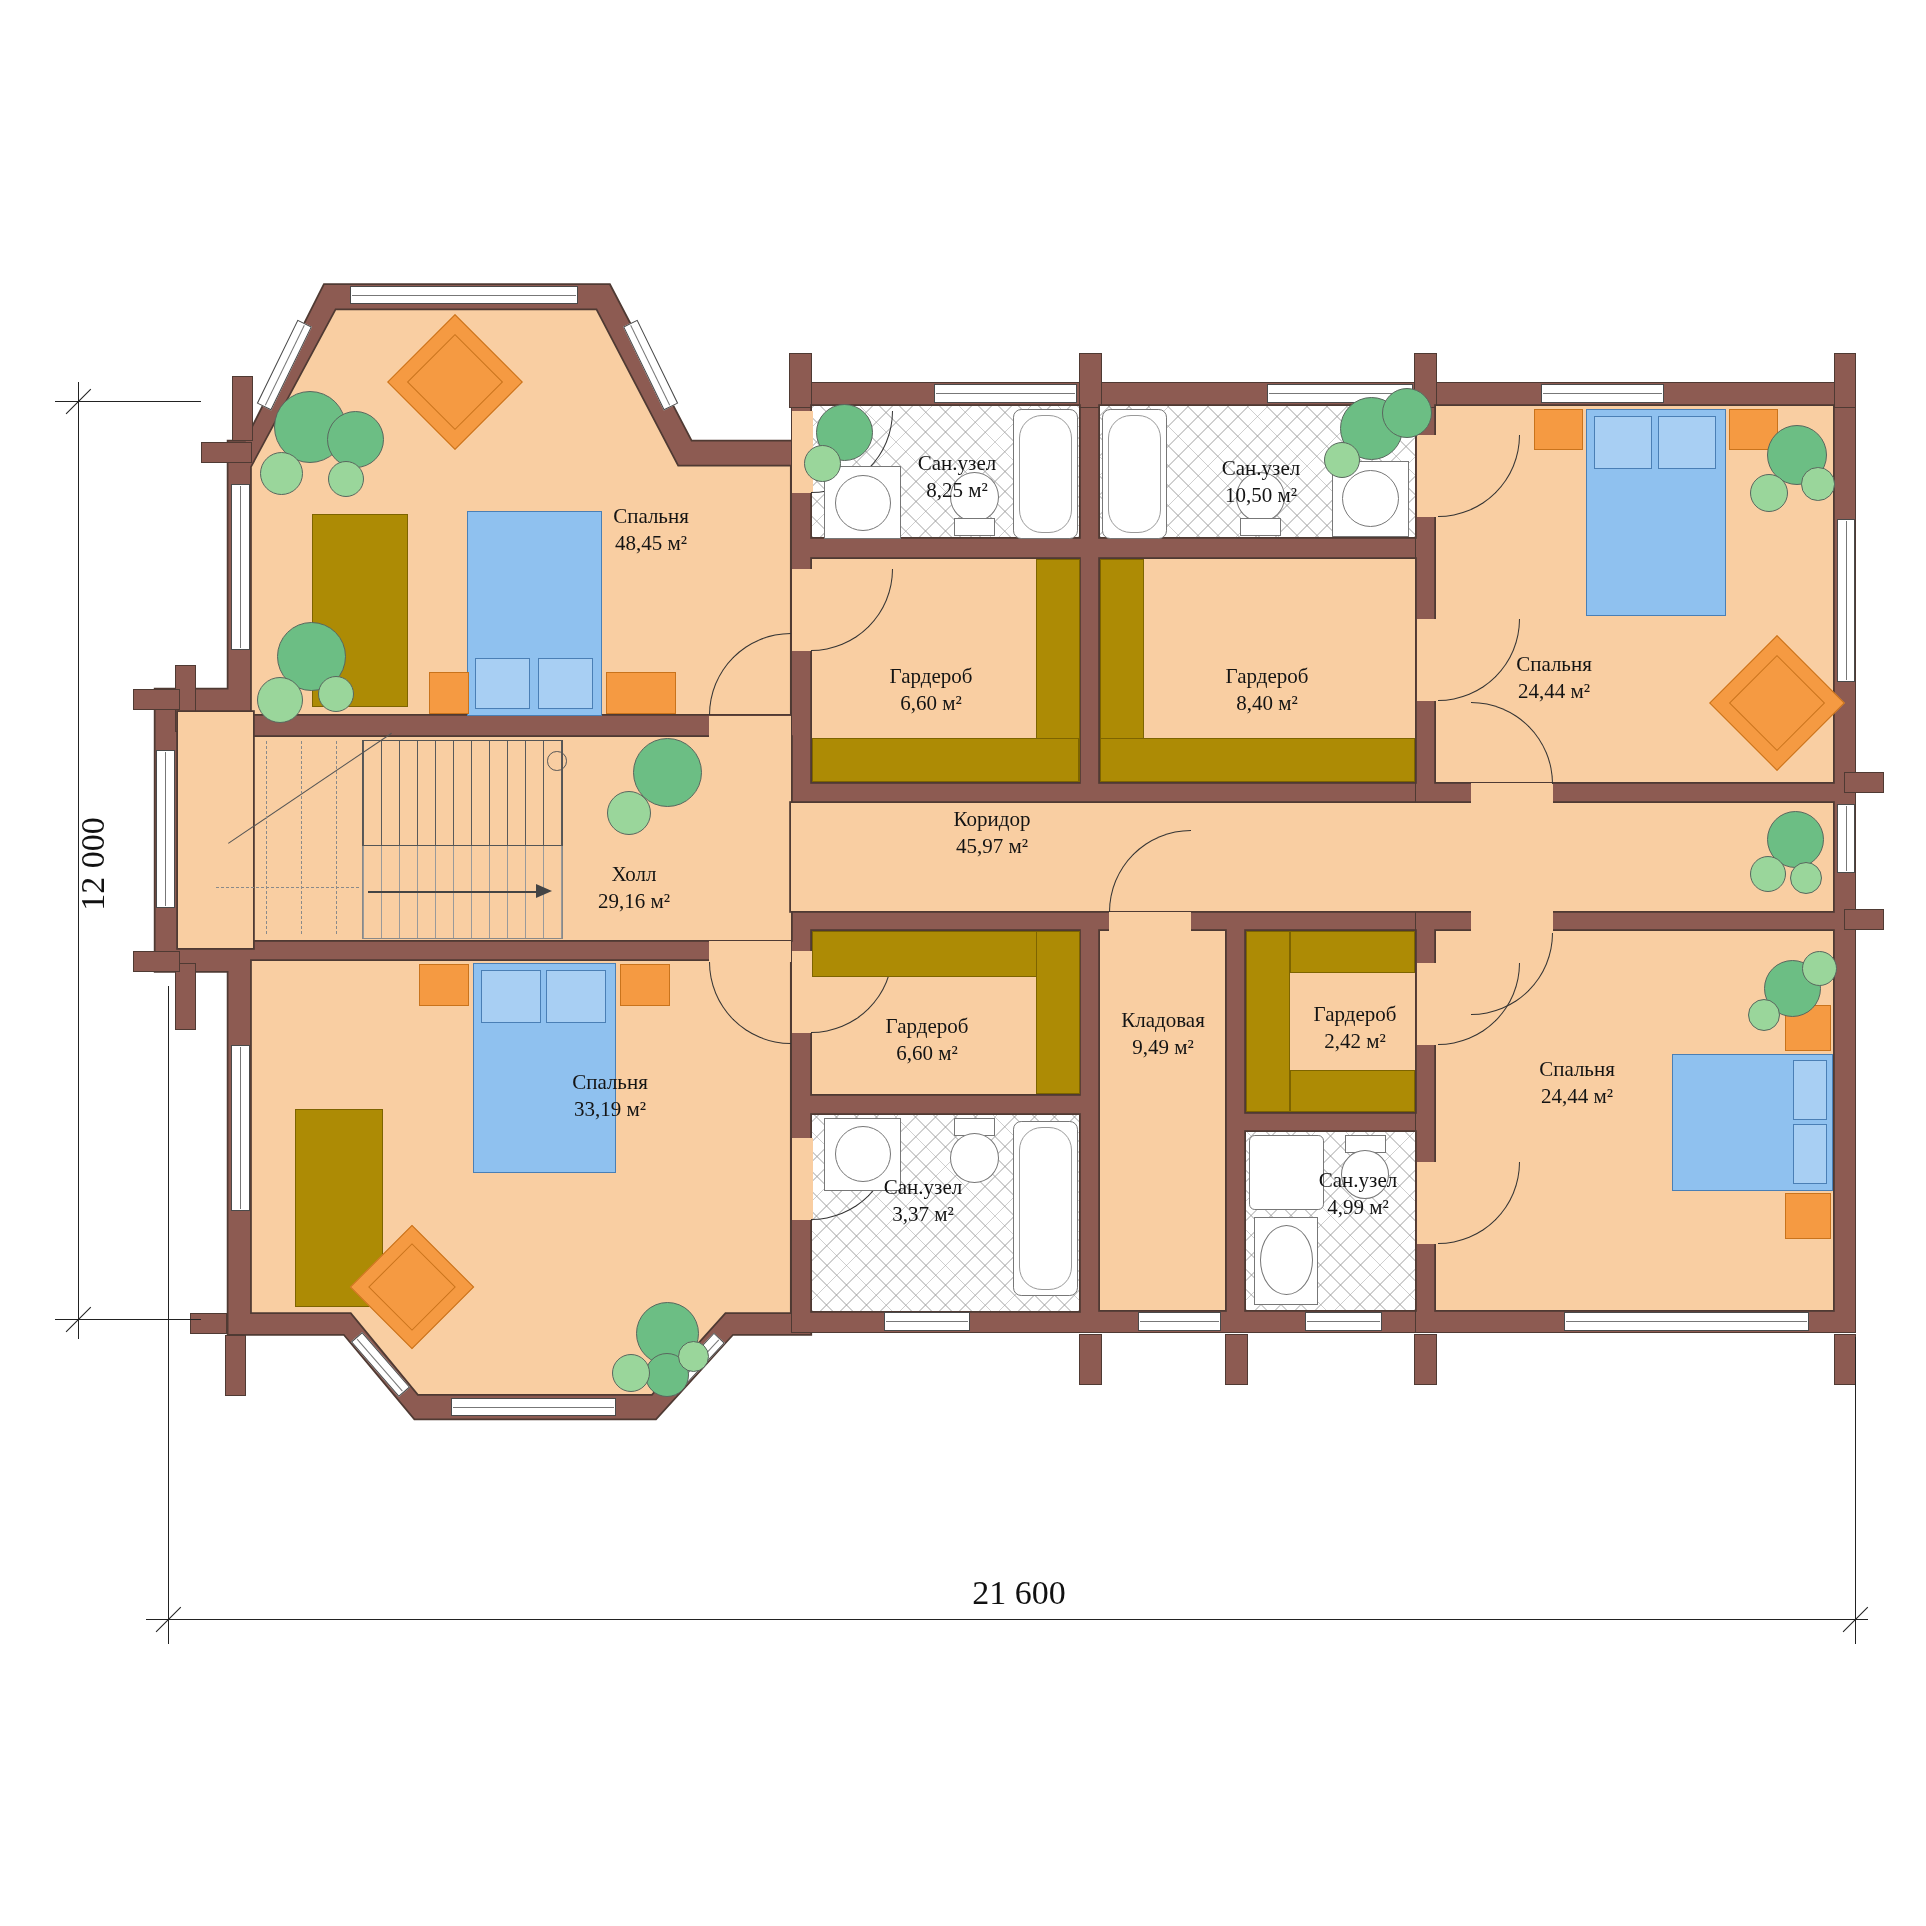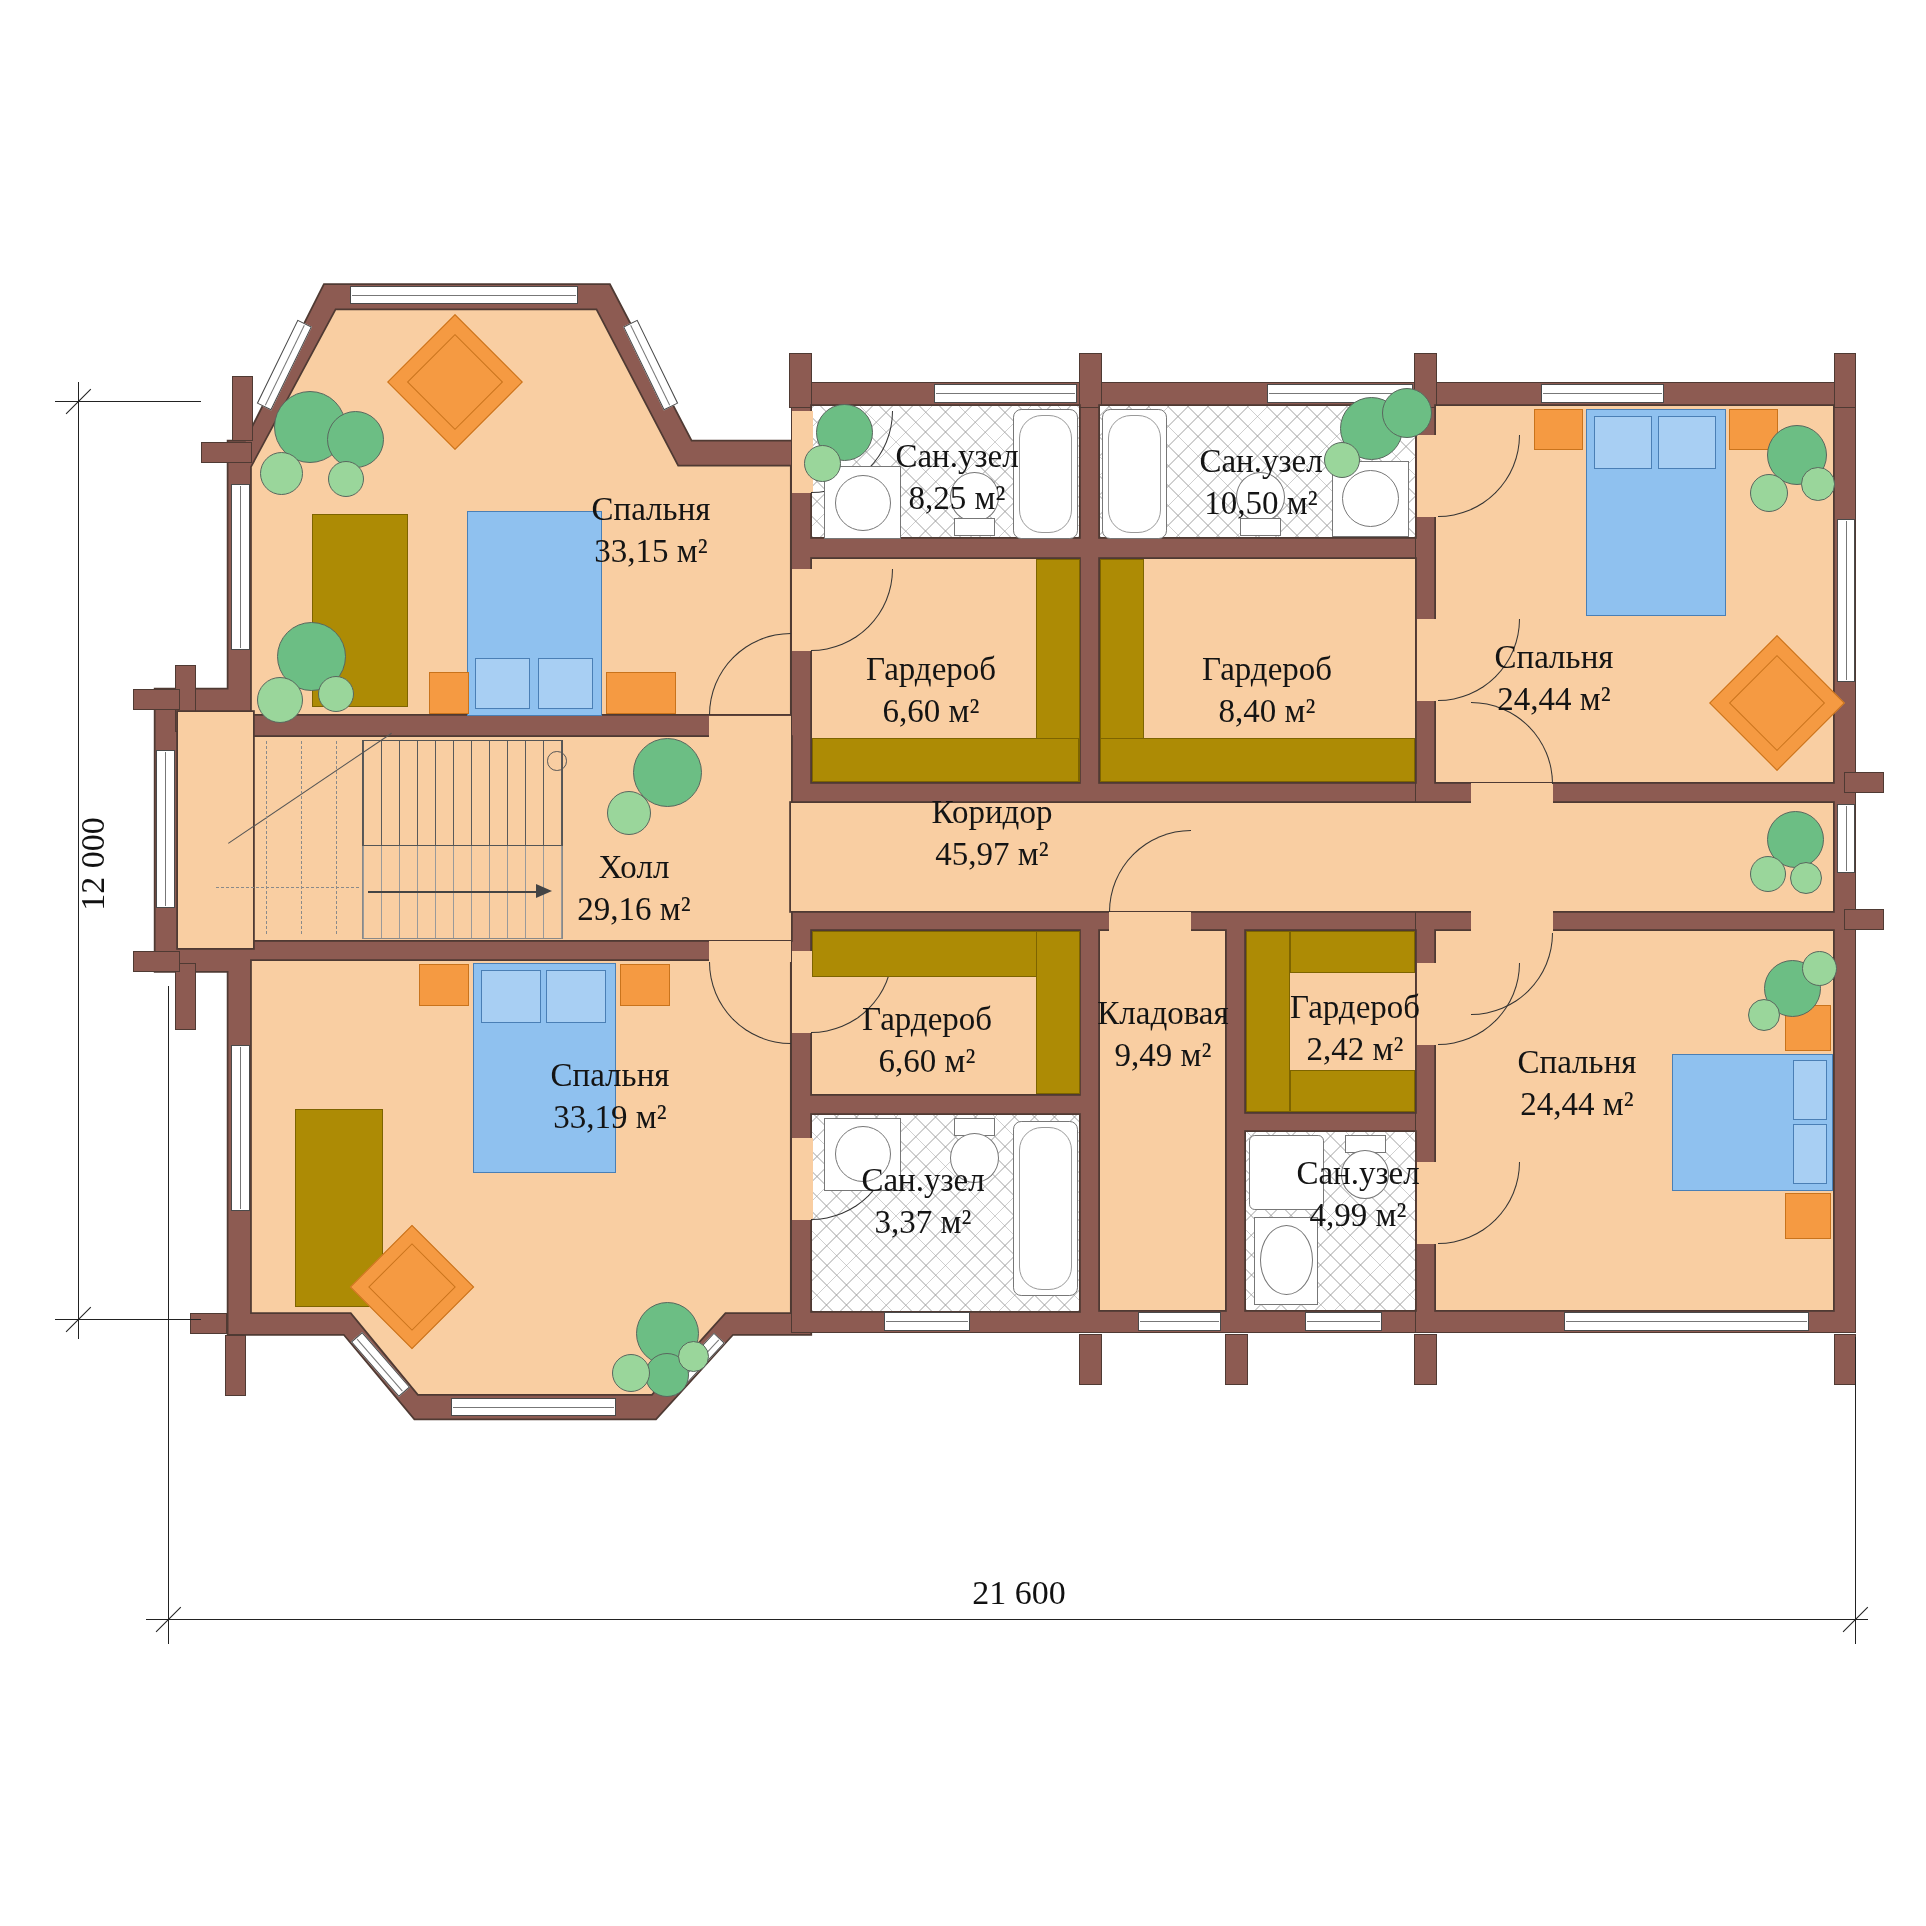--- a/index.html
+++ b/index.html
@@ -28,21 +28,21 @@
   .chair>div{position:absolute;left:14%;top:14%;right:14%;bottom:14%;border:1.2px solid #c9731c;}
   .bed{position:absolute;background:#8FC1EF;border:1.8px solid #4A7FB5;box-sizing:border-box;}
   .pillow{position:absolute;background:#A8CFF3;border:1.2px solid #4A7FB5;box-sizing:border-box;}
   .fixt{position:absolute;background:#fff;border:1.2px solid #777;box-sizing:border-box;}
   .round{border-radius:50%;}
   .tub{border-radius:8.2px;}
   .tub>div{position:absolute;left:5.3px;top:5.3px;right:5.3px;bottom:5.3px;border:1.2px solid #999;border-radius:23px;}
   .tree{position:absolute;background:#6CBE84;border:1.8px solid #59675e;border-radius:50%;}
   .tree-s{position:absolute;background:#9AD69B;border:1.8px solid #59675e;border-radius:50%;}
   .room-label{position:absolute;transform:translate(-50%,-50%);text-align:center;color:#141414;
-              font-size:33px;line-height:1.28;white-space:nowrap;}
+              font-size:21px;line-height:1.28;white-space:nowrap;}
   .dim{position:absolute;background:#222;}
   .dimtext{position:absolute;color:#111;font-size:34px;white-space:nowrap;}
   .dash-v{position:absolute;border-left:1.2px dashed #8a8a8a;}
   .dash-h{position:absolute;border-top:1.2px dashed #8a8a8a;}
   .stairs-up{position:absolute;border:1.2px solid #555;box-sizing:border-box;
      background:repeating-linear-gradient(90deg,#5a5a5a 0 1.2px,transparent 1.2px 18px);}
   .stairs-dn{position:absolute;border:1.2px solid #888;border-top:none;box-sizing:border-box;
      background:repeating-linear-gradient(90deg,#9a9a9a 0 1.2px,transparent 1.2px 18px);}
 </style>
 </head>
@@ -270,21 +270,21 @@
     <div class="dash-v" style="left:301px;top:741px;height:193px;"></div>
     <div class="dash-v" style="left:336px;top:741px;height:193px;"></div>
     <div class="dash-h" style="left:216px;top:887px;width:143px;"></div>
     <div class="abs" style="left:368px;top:891px;width:169px;height:1.8px;background:#444;"></div>
     <div class="abs" style="left:536px;top:884px;width:0;height:0;border-left:16.3px solid #444;border-top:7.6px solid transparent;border-bottom:7.6px solid transparent;"></div>
     <div class="abs" style="left:547px;top:751px;width:17.5px;height:17.5px;border:1.2px solid #555;border-radius:50%;"></div>
   </div>
 
   <div class="room-label" style="left:651px;top:530px;">
     <div>Спальня</div>
-      <div>33,15 м²</div>
+      <div>48,45 м²</div>
     </div>
   <div class="room-label" style="left:957px;top:477px;">
     <div>Сан.узел</div>
       <div>8,25 м²</div>
     </div>
   <div class="room-label" style="left:1261px;top:482px;">
     <div>Сан.узел</div>
       <div>10,50 м²</div>
     </div>
   <div class="room-label" style="left:1554px;top:678px;">

